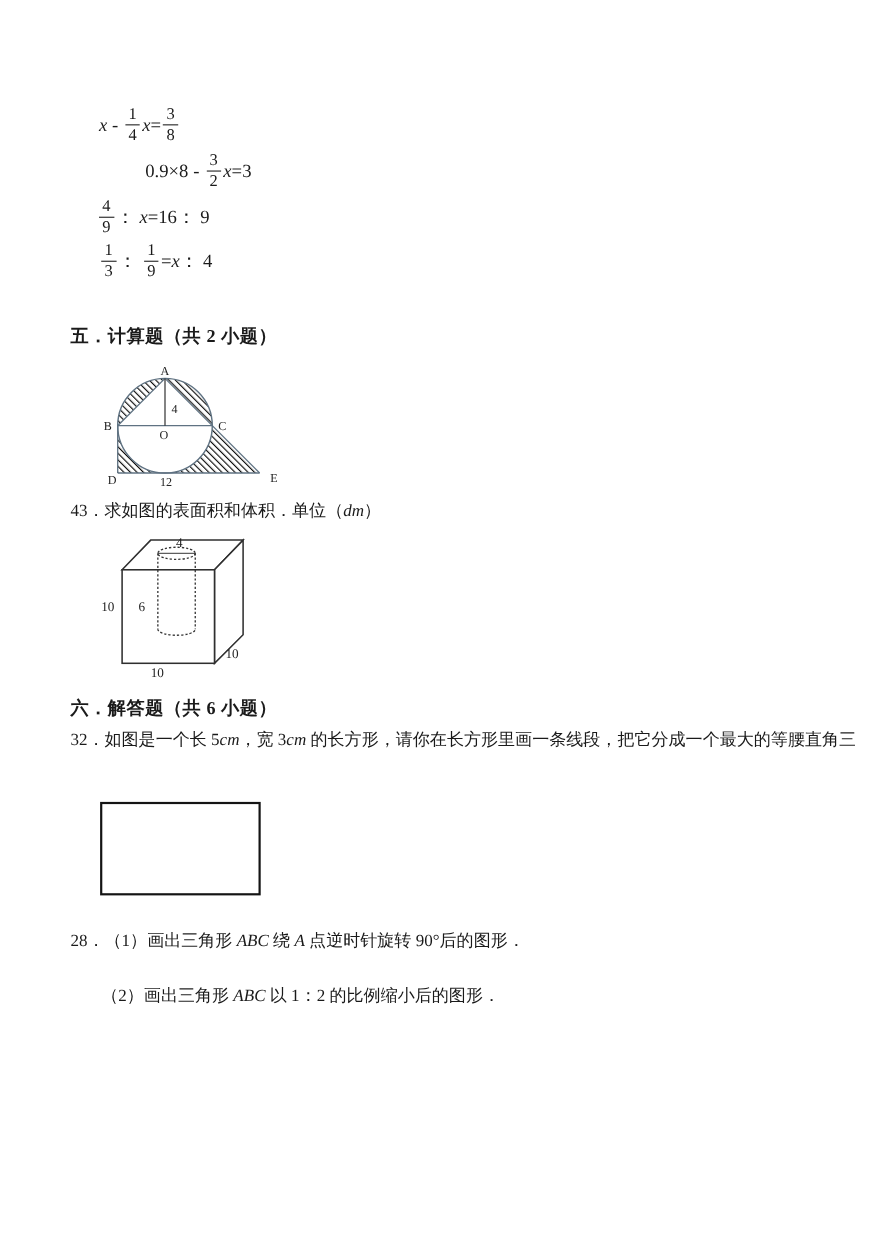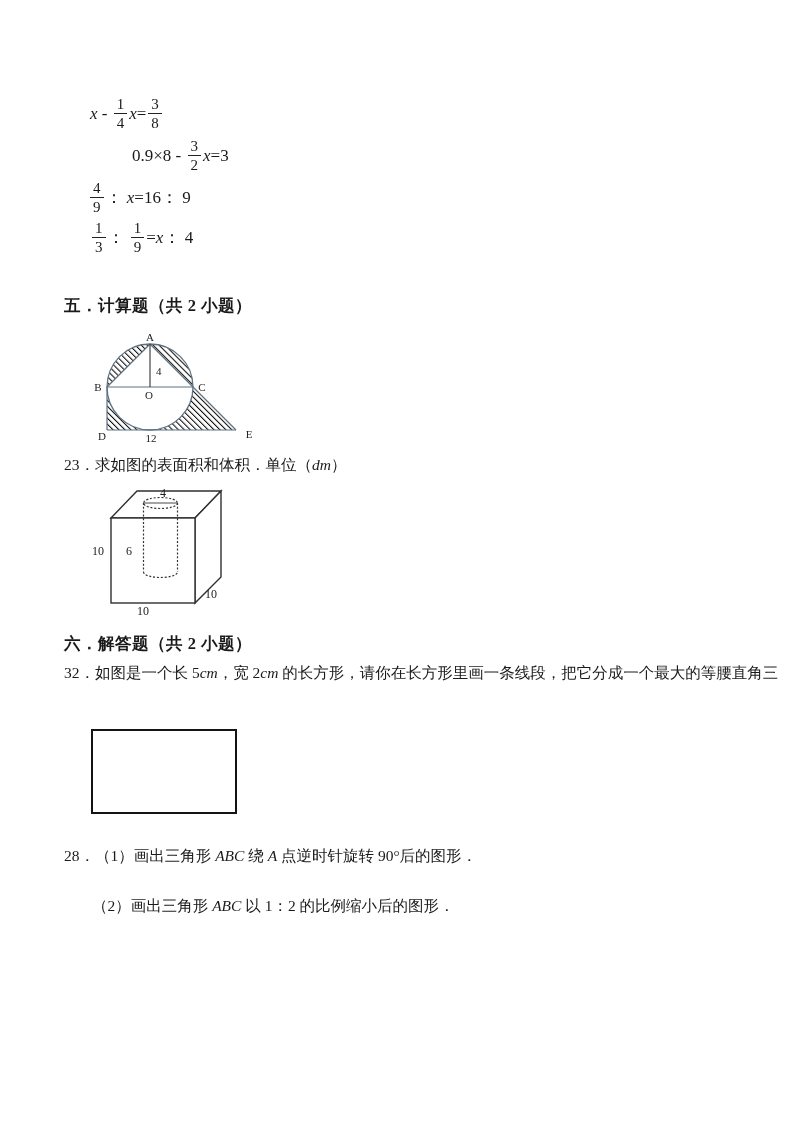--- a/index.html
+++ b/index.html
@@ -64,43 +64,43 @@
     <text x="38" y="61" font-size="11" text-anchor="middle">B</text>
     <text x="142" y="61" font-size="11" text-anchor="middle">C</text>
     <text x="89" y="69" font-size="11" text-anchor="middle">O</text>
     <text x="42" y="110" font-size="11" text-anchor="middle">D</text>
     <text x="189" y="108" font-size="11" text-anchor="middle">E</text>
     <text x="96" y="45" font-size="11" text-anchor="start">4</text>
     <text x="91" y="112" font-size="11" text-anchor="middle">12</text>
   </svg>
 
   <div class="txtline" style="left:64px; top:455px;">
-    <span>23．求如图的表面积和体积．单位（</span><i>dm</i><span>）</span>
+    <span>43．求如图的表面积和体积．单位（</span><i>dm</i><span>）</span>
   </div>
 
   <svg class="figure" style="left:85px; top:485px;" width="150" height="135" viewBox="0 0 150 135">
     <polygon points="26,33 52,6 136,6 110,33" fill="#ffffff" stroke="#2f2f2f" stroke-width="1.4"></polygon>
     <polygon points="110,33 136,6 136,92 110,118" fill="#ffffff" stroke="#2f2f2f" stroke-width="1.4"></polygon>
     <rect x="26" y="33" width="84" height="85" fill="#ffffff" stroke="#2f2f2f" stroke-width="1.4"></rect>
     <ellipse cx="75.5" cy="18" rx="17" ry="5.5" fill="none" stroke="#333333" stroke-width="1.2" stroke-dasharray="2,1.8"></ellipse>
     <line x1="58.5" y1="18" x2="92.5" y2="18" stroke="#333333" stroke-width="0.9"></line>
     <line x1="58.5" y1="18" x2="58.5" y2="87" stroke="#333333" stroke-width="1.2" stroke-dasharray="2,1.8"></line>
     <line x1="92.5" y1="18" x2="92.5" y2="87" stroke="#333333" stroke-width="1.2" stroke-dasharray="2,1.8"></line>
     <path d="M58.5,87 A17,5.5 0 0 0 92.5,87" fill="none" stroke="#333333" stroke-width="1.2" stroke-dasharray="2,1.8"></path>
     <text x="78" y="12" font-size="12" text-anchor="middle">4</text>
     <text x="44" y="70" font-size="12" text-anchor="middle">6</text>
     <text x="13" y="70" font-size="12" text-anchor="middle">10</text>
     <text x="58" y="130" font-size="12" text-anchor="middle">10</text>
     <text x="126" y="113" font-size="12" text-anchor="middle">10</text>
   </svg>
 
-  <div class="heading" style="left:64px; top:634px;">六．解答题（共 2 小题）</div>
+  <div class="heading" style="left:64px; top:634px;">六．解答题（共 6 小题）</div>
 
   <div class="txtline" style="left:64px; top:663px;">
-    <span>32．如图是一个长 5</span><i>cm</i><span>，宽 2</span><i>cm</i><span> 的长方形，请你在长方形里画一条线段，把它分成一个最大的等腰直角三</span>
+    <span>32．如图是一个长 5</span><i>cm</i><span>，宽 3</span><i>cm</i><span> 的长方形，请你在长方形里画一条线段，把它分成一个最大的等腰直角三</span>
   </div>
 
 
   <div class="answer-rect"></div>
 
   <div class="txtline" style="left:64px; top:830px;margin-top:16px;">
     <span>28．（1）画出三角形 </span><i>ABC</i><span> 绕 </span><i>A</i><span> 点逆时针旋转 90°后的图形．</span>
   </div>
 
   <div class="txtline" style="left:92px; top:860px;margin-top:36px;">

